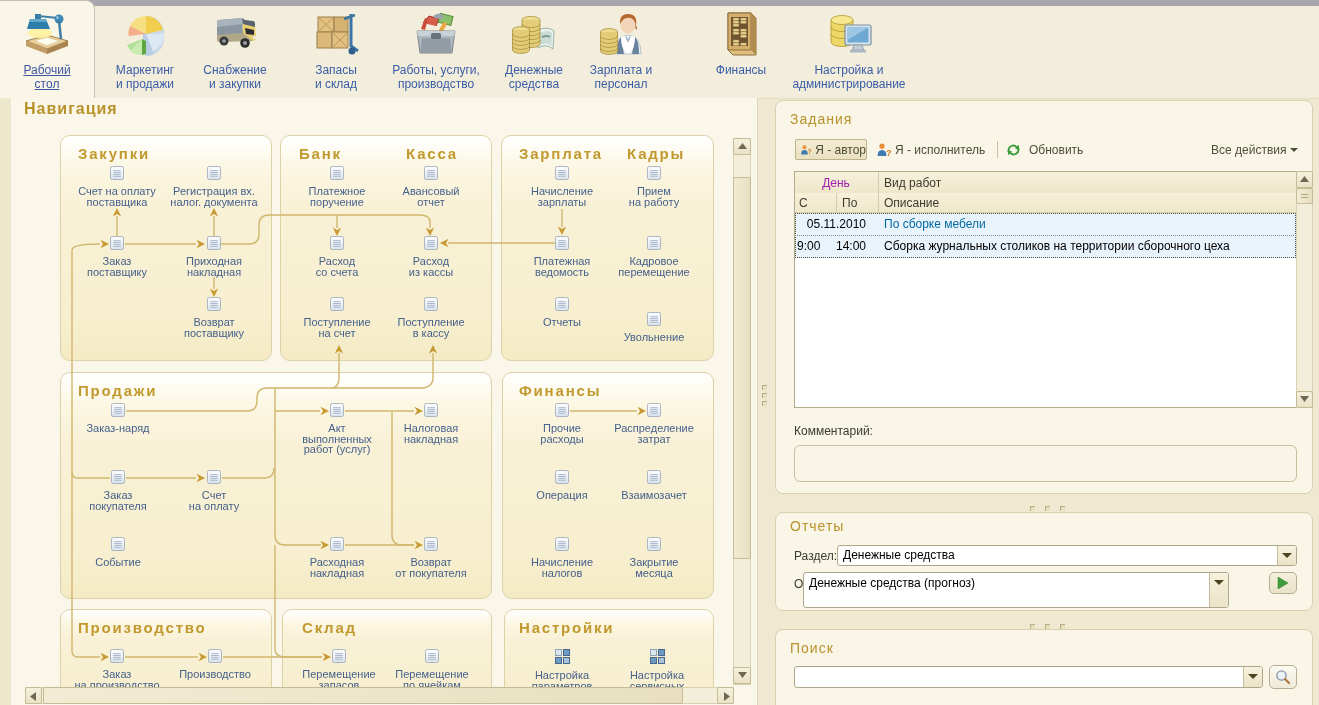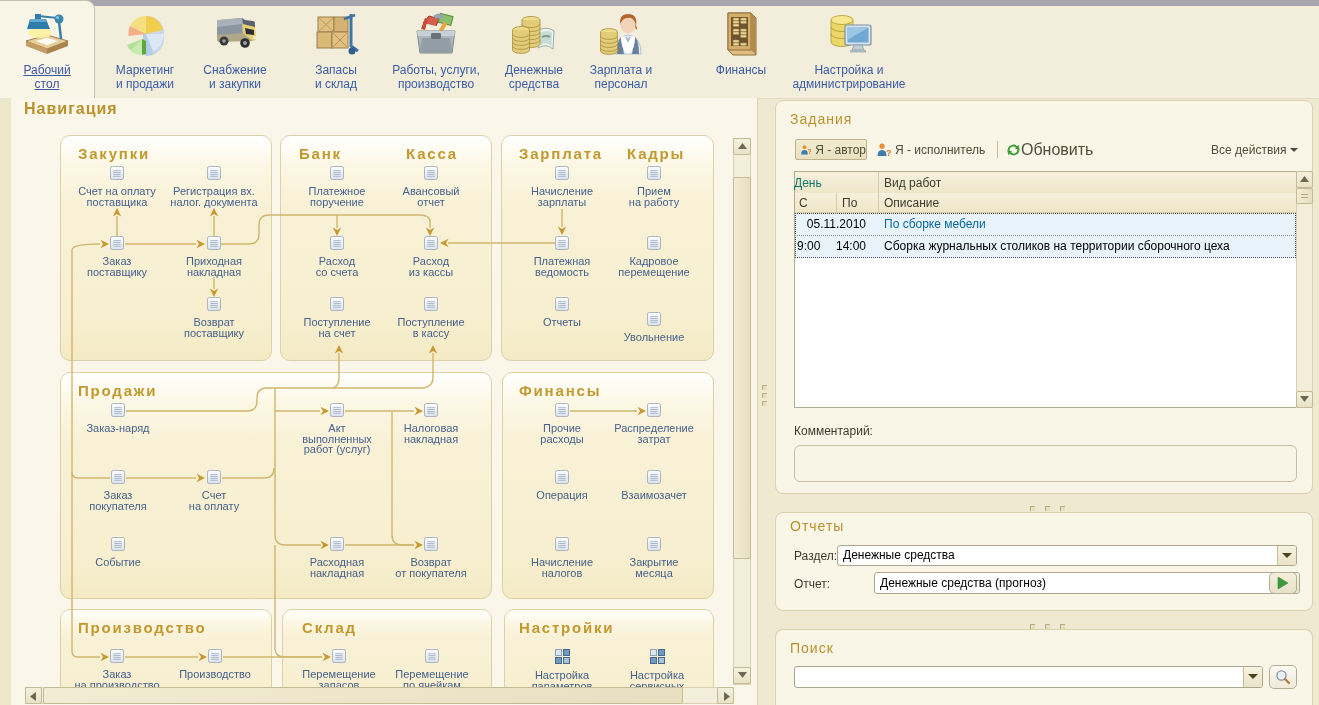--- a/index.html
+++ b/index.html
@@ -419,29 +419,29 @@
       <span style="margin-left:4px;font-size:12px;color:#4E4E38">Я - исполнитель</span>
     </div>
 <div class="abs" style="left:997px;top:141px;width:1px;height:17px;background:#C9C0A0"></div>
 <div class="toolbtn" style="left:1006px;top:140px">
       <svg width="15" height="14" viewBox="0 0 16 15">
         <path d="M3,9 A5,5 0 0 1 12,5" fill="none" stroke="#3E9E3E" stroke-width="2"></path>
         <polygon points="13.5,2 14.5,7.5 9.5,6" fill="#3E9E3E"></polygon>
         <path d="M13,6 A5,5 0 0 1 4,10" fill="none" stroke="#3E9E3E" stroke-width="2"></path>
         <polygon points="2.5,13 1.5,7.5 6.5,9" fill="#3E9E3E"></polygon>
       </svg>
-      <span style="margin-left:0;font-size:16px;color:#4E4E38">Обновить</span>
+      <span style="margin-left:8px;font-size:12px;color:#4E4E38">Обновить</span>
     </div>
 <div class="abs" style="left:1211px;top:143px;font-size:12px;color:#4E4E38">Все действия <span style="display:inline-block;vertical-align:2px;border-left:4px solid transparent;border-right:4px solid transparent;border-top:4px solid #4E4E38"></span></div>
 <div class="abs" style="left:794px;top:171px;width:519px;height:237px;background:#FFF;border:1px solid #B5AC8C;box-sizing:border-box"></div>
 <div class="abs" style="left:795px;top:172px;width:501px;height:21px;background:linear-gradient(180deg,#F7F1DC,#EFE6C9);border-bottom:1px solid #D5CCAC"></div>
 <div class="abs" style="left:795px;top:193px;width:501px;height:19px;background:linear-gradient(180deg,#F7F1DC,#EFE6C9);border-bottom:1px solid #D5CCAC"></div>
 <div class="abs" style="left:878px;top:172px;width:1px;height:40px;background:#D5CCAC"></div>
 <div class="abs" style="left:836px;top:193px;width:1px;height:19px;background:#D5CCAC"></div>
-<div class="abs" style="left:794px;top:176px;width:84px;font-size:12px;color:#0f766e">День</div>
+<div class="abs" style="left:794px;top:176px;width:84px;text-align:center;font-size:12px;color:#a21caf">День</div>
 <div class="abs" style="left:884px;top:176px;font-size:12px;color:#3B3B2D">Вид работ</div>
 <div class="abs" style="left:799px;top:196px;font-size:12px;color:#3B3B2D">С</div>
 <div class="abs" style="left:842px;top:196px;font-size:12px;color:#3B3B2D">По</div>
 <div class="abs" style="left:884px;top:196px;font-size:12px;color:#3B3B2D">Описание</div>
 <div class="abs" style="left:795px;top:213px;width:501px;height:45px;background:#E9F3FB;outline:1px dotted #4A4A42;outline-offset:-1px"></div>
 <div class="abs" style="left:795px;top:235px;width:501px;height:1px;border-top:1px dotted #8A8A7E"></div>
 <div class="abs" style="left:794px;top:217px;width:72px;text-align:right;font-size:12px;color:#000">05.11.2010</div>
 <div class="abs" style="left:884px;top:217px;font-size:12px;color:#0369a1">По сборке мебели</div>
 <div class="abs" style="left:797px;top:239px;font-size:12px;color:#000">9:00</div>
 <div class="abs" style="left:794px;top:239px;width:72px;text-align:right;font-size:12px;color:#000">14:00</div>
@@ -463,21 +463,21 @@
 <div class="abs" style="left:794px;top:445px;width:503px;height:37px;border:1px solid #C9C0A2;border-radius:6px;background:#F9F5E6;box-sizing:border-box"></div>
 <div class="abs grip3" style="left:1025px;top:497px"><span></span><span></span><span></span></div>
 <div class="rpanel" style="top:512px;height:99px"></div>
 <div class="abs ptitle" style="left:790px;top:518px">Отчеты</div>
 <div class="flab" style="left:794px;top:549px">Раздел:</div>
 <div class="combo" style="left:837px;top:545px;width:460px;height:21px">
       <div class="ctext">Денежные средства</div>
       <div class="cbtn"></div>
     </div>
 <div class="flab" style="left:794px;top:577px">Отчет:</div>
-<div class="combo" style="left:874px;top:572px;width:426px;height:22px">
+<div class="combo" style="left:803px;top:572px;width:426px;height:36px">
       <div class="ctext" style="top:3px">Денежные средства (прогноз)</div>
       <div class="cbtn"></div>
     </div>
 <div class="abs" style="left:1269px;top:572px;width:28px;height:22px;background:linear-gradient(180deg,#F4EFDC,#E9E2C8);border:1px solid #B5AE94;border-radius:5px;box-sizing:border-box">
       <svg width="12" height="12" viewBox="0 0 12 12" style="display:block;margin:4px auto 0">
         <polygon points="1,0 11,6 1,12" fill="#3E9C3E" stroke="#2A7A2A" stroke-width="0.5"></polygon>
       </svg>
     </div>
 <div class="abs grip3" style="left:1025px;top:615px"><span></span><span></span><span></span></div>
 <div class="rpanel" style="top:629px;height:76px;border-radius:8px 8px 0 0;border-bottom:none"></div>

